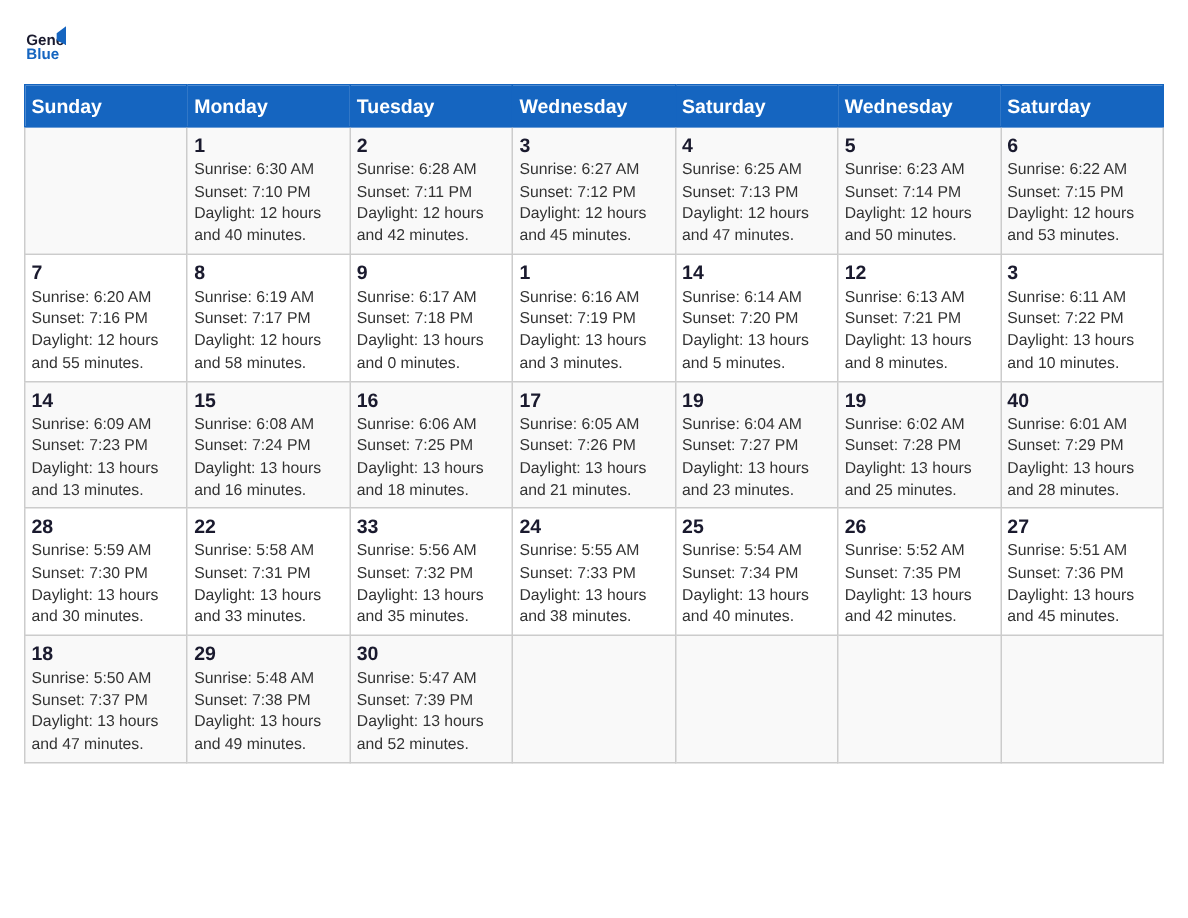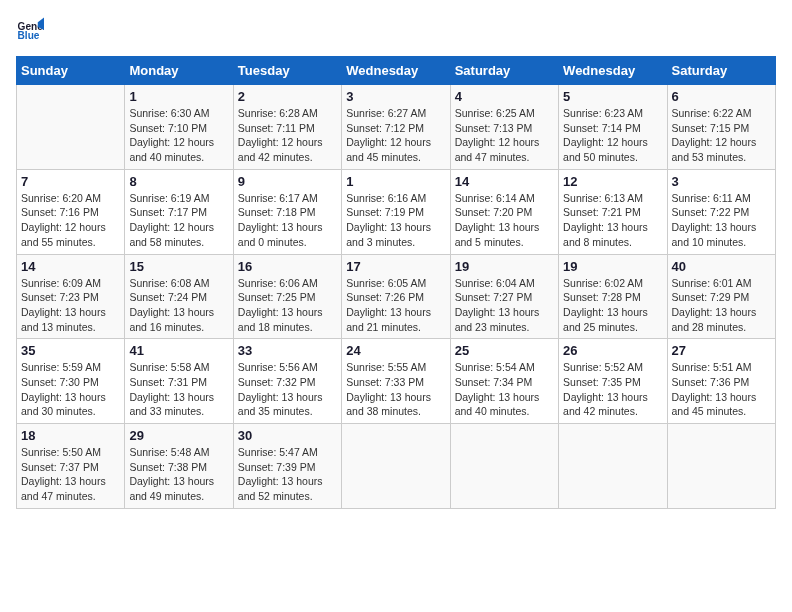--- a/index.html
+++ b/index.html
@@ -195,25 +195,25 @@
           <div class="day-num">19</div>
           <div class="day-info">Sunrise: 6:02 AM<br>Sunset: 7:28 PM<br>Daylight: 13 hours<br>and 25 minutes.</div>
         </td>
         <td>
           <div class="day-num">40</div>
           <div class="day-info">Sunrise: 6:01 AM<br>Sunset: 7:29 PM<br>Daylight: 13 hours<br>and 28 minutes.</div>
         </td>
       </tr>
       <tr>
         <td>
-          <div class="day-num">35</div>
+          <div class="day-num">28</div>
           <div class="day-info">Sunrise: 5:59 AM<br>Sunset: 7:30 PM<br>Daylight: 13 hours<br>and 30 minutes.</div>
         </td>
         <td>
-          <div class="day-num">41</div>
+          <div class="day-num">22</div>
           <div class="day-info">Sunrise: 5:58 AM<br>Sunset: 7:31 PM<br>Daylight: 13 hours<br>and 33 minutes.</div>
         </td>
         <td>
           <div class="day-num">33</div>
           <div class="day-info">Sunrise: 5:56 AM<br>Sunset: 7:32 PM<br>Daylight: 13 hours<br>and 35 minutes.</div>
         </td>
         <td>
           <div class="day-num">24</div>
           <div class="day-info">Sunrise: 5:55 AM<br>Sunset: 7:33 PM<br>Daylight: 13 hours<br>and 38 minutes.</div>
         </td>

